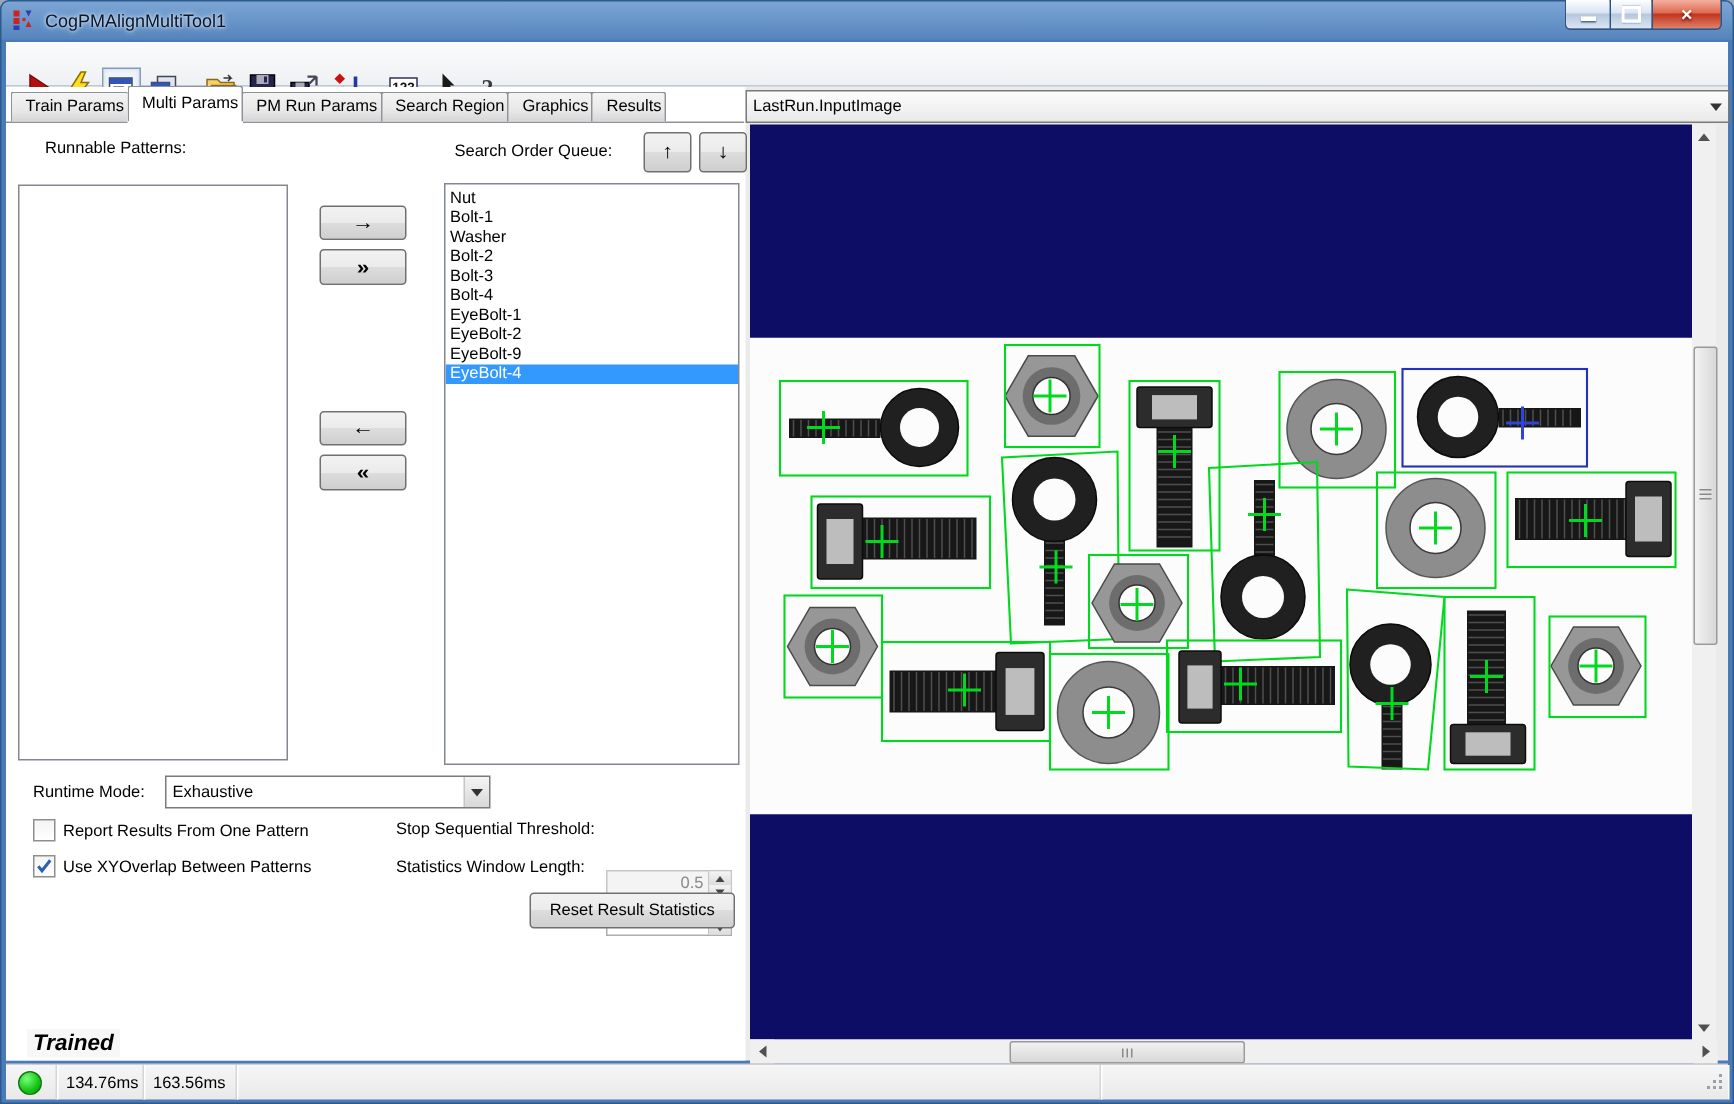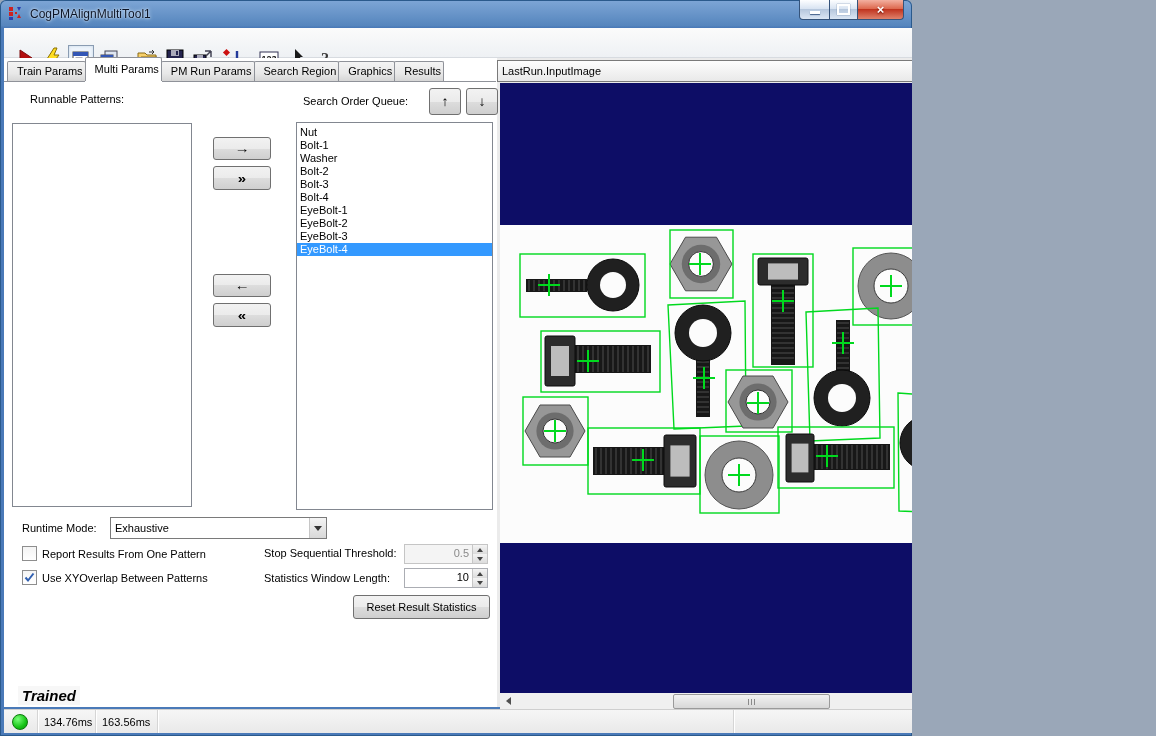--- a/index.html
+++ b/index.html
@@ -1,16 +1,16 @@
 <!DOCTYPE html>
 <html><head>
 <meta charset="utf-8">
 <style>
   html,body{margin:0;padding:0;background:#9aa7b8;font-family:"Liberation Sans",sans-serif;}
-  .window{position:relative;width:912px;height:736px;border-radius:6px 6px 0 0;overflow:hidden;
+  .window{position:relative;width:1156px;height:736px;border-radius:6px 6px 0 0;overflow:hidden;
     background:linear-gradient(180deg,#7ea6d6 0,#5585bd 26px,#4a7ab8 27px,#4a7ab8 100%);
     box-shadow:inset 0 0 0 1px #2b5a8c;}
   
   .titlebar{position:absolute;left:0;top:0;width:100%;height:28px;display:flex;align-items:center;}
   .app-icon{width:16px;height:16px;margin:0 6px 0 8px;}
   .title-text{font-size:12px;color:#0d1526;text-shadow:0 0 4px #dcebfb,0 0 2px #dcebfb;}
   .win-controls{position:absolute;right:8px;top:0;display:flex;}
   .win-btn{height:19px;border:1px solid #35537a;border-top:none;display:flex;align-items:center;justify-content:center;
     background:linear-gradient(180deg,#fdfeff 0,#d9e4f2 45%,#b6c7dd 50%,#dbe6f4 100%);cursor:pointer;}
   .win-btn.min{width:29px;border-radius:0 0 0 4px;}
@@ -46,21 +46,21 @@
   
   .combo{position:absolute;height:20px;border:1px solid #7a7a7a;background:#fff;display:flex;align-items:center;cursor:pointer;}
   .combo .val{flex:1;font-size:11px;padding-left:4px;white-space:nowrap;overflow:hidden;}
   .combo .drop{width:16px;height:100%;display:flex;align-items:center;justify-content:center;border-left:1px solid #c6c6c6;
     background:linear-gradient(180deg,#f4f4f4,#d8d8d8);}
   .combo.flat .drop{border-left:none;background:transparent;}
   .tri-down{width:0;height:0;border-left:4px solid transparent;border-right:4px solid transparent;border-top:5px solid #333;}
   
   .checkbox{position:absolute;width:13px;height:13px;border:1px solid #8e8e8e;background:linear-gradient(180deg,#f4f4f4,#fff);display:flex;align-items:center;justify-content:center;cursor:pointer;}
   
-  .spinner{position:absolute;width:82px;height:18px;border:1px solid #abadb3;background:#fff;display:flex;}
+  .spinner{position:absolute;width:82px;height:18px;border:1px solid #abadb3;background:#fff;display:flex;margin-top:36px;}
   .spinner .num{flex:1;font-size:11px;text-align:right;padding:2px 3px 0 0;}
   .spinner.disabled{background:#f4f4f4;border-color:#c5c5c5;}
   .spinner.disabled .num{color:#8a8a8a;}
   .spin-btns{width:14px;display:flex;flex-direction:column;border-left:1px solid #c6c6c6;}
   .spin-btns div{flex:1;display:flex;align-items:center;justify-content:center;background:linear-gradient(180deg,#f4f4f4,#dcdcdc);cursor:pointer;}
   .tri-up-s{width:0;height:0;border-left:3px solid transparent;border-right:3px solid transparent;border-bottom:4px solid #444;}
   .tri-down-s{width:0;height:0;border-left:3px solid transparent;border-right:3px solid transparent;border-top:4px solid #444;}
   
   .trained{position:absolute;left:18px;top:686px;font-size:15px;font-weight:bold;font-style:italic;color:#000;background:#f7f7f7;padding:1px 4px;}
   
@@ -232,21 +232,21 @@
 
   <div class="listbox" style="left: 296px; top: 122px; width: 195px; height: 383px; padding-top: 3px;" id="queue-list">
       <div class="lb-item">Nut</div>
       <div class="lb-item">Bolt-1</div>
       <div class="lb-item">Washer</div>
       <div class="lb-item">Bolt-2</div>
       <div class="lb-item">Bolt-3</div>
       <div class="lb-item">Bolt-4</div>
       <div class="lb-item">EyeBolt-1</div>
       <div class="lb-item">EyeBolt-2</div>
-      <div class="lb-item">EyeBolt-3</div>
+      <div class="lb-item">EyeBolt-9</div>
       <div class="lb-item selected">EyeBolt-4</div>
     </div>
 
   <div class="label" style="left:22px;top:522px;">Runtime Mode:</div>
   <div class="combo" style="left:110px;top:517px;width:215px;">
     <span class="val">Exhaustive</span>
     <span class="drop">
         <span class="tri-down"></span>
       </span>
   </div>

